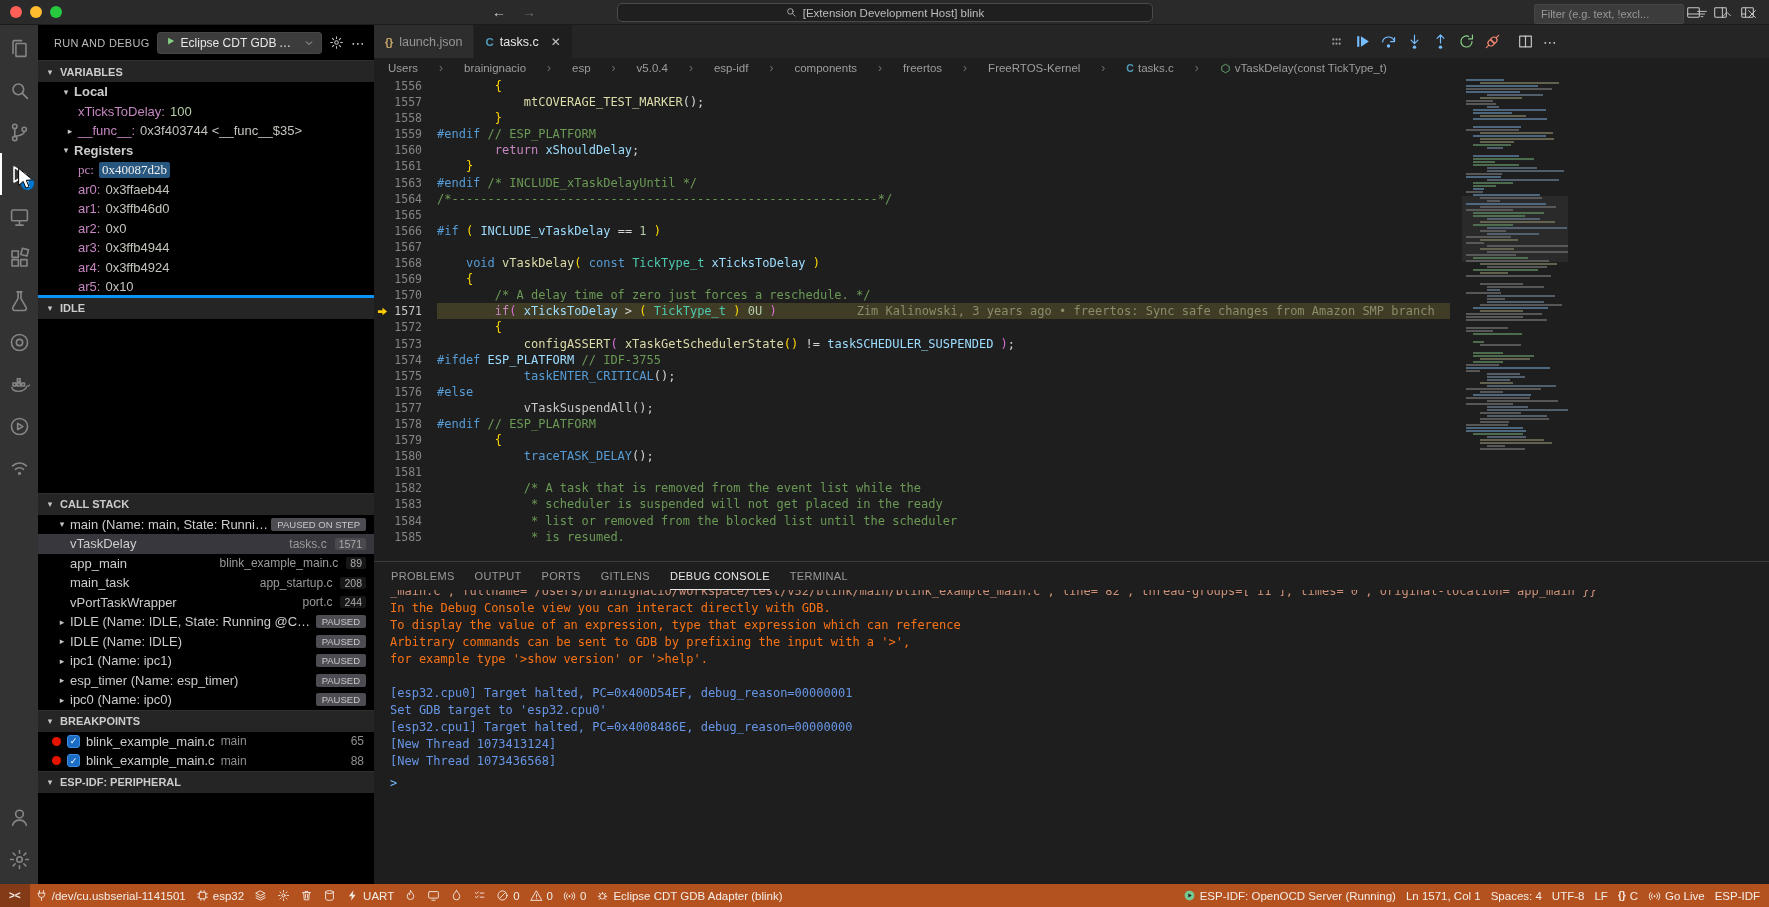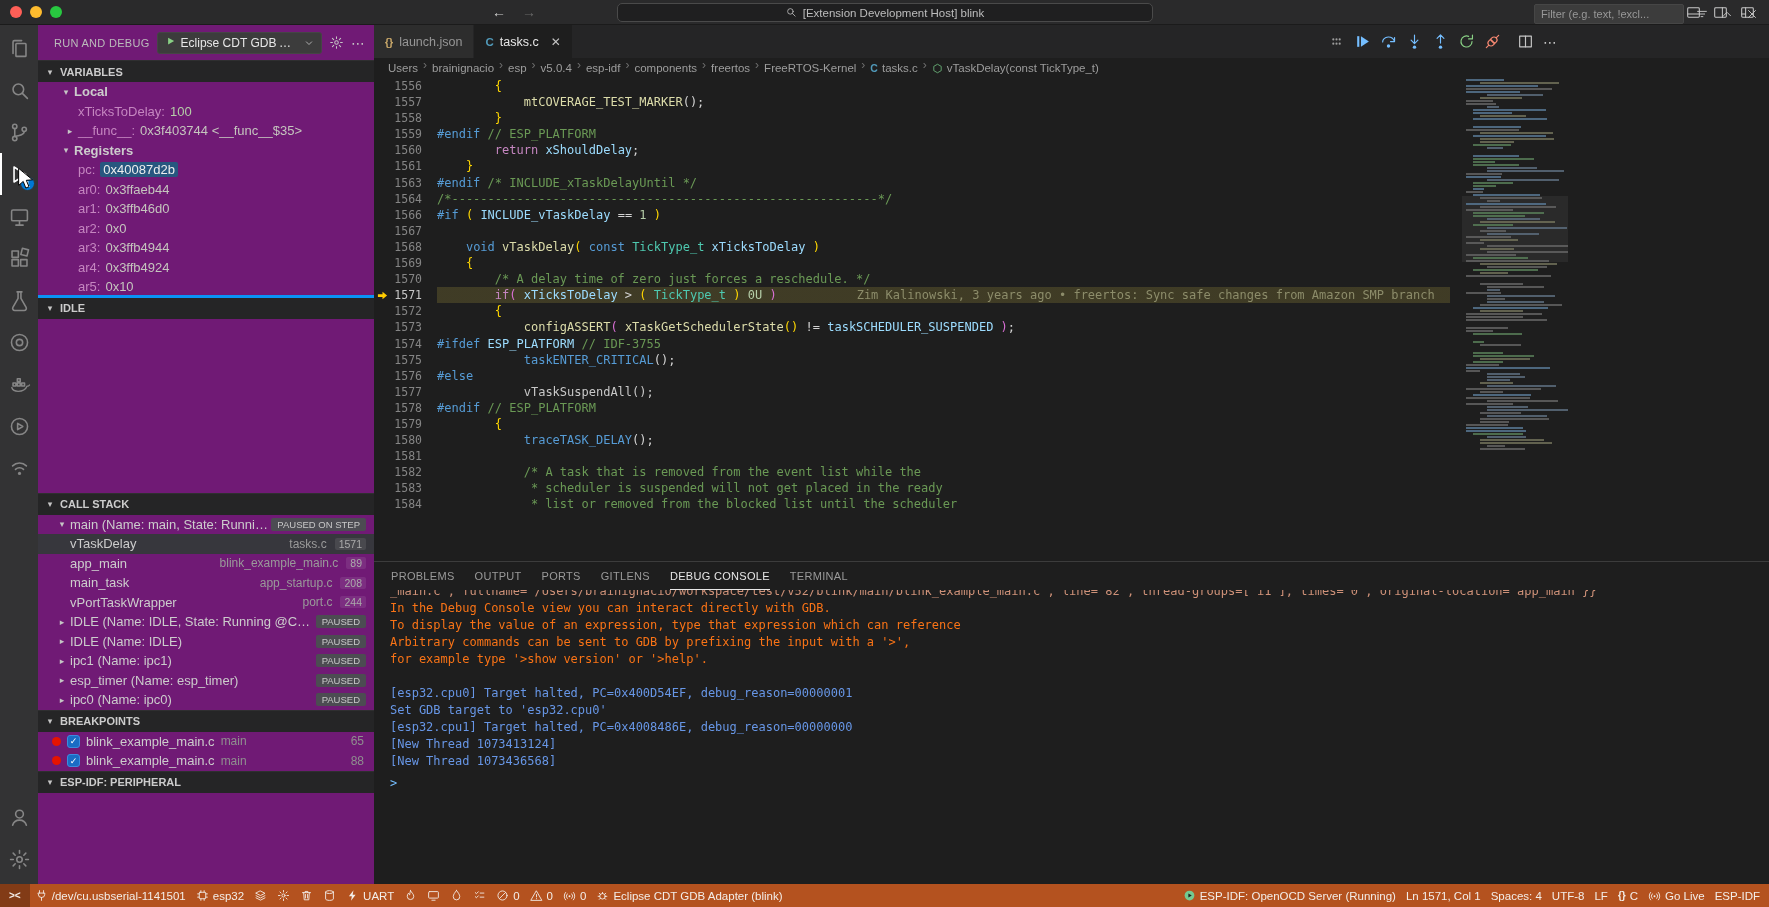--- a/index.html
+++ b/index.html
@@ -26,21 +26,21 @@
   
   .activitybar{flex:0 0 38px;width:38px;background:#333334;display:flex;flex-direction:column;align-items:center;padding-top:2px}
   .ab-item{width:38px;height:42px;display:flex;align-items:center;justify-content:center;position:relative;color:#868686}
   .ab-item.active{color:#fff;box-shadow:inset 2px 0 0 #fff}
   .ab-item svg{width:23px;height:23px}
   .ab-badge{position:absolute;right:3px;bottom:4px;min-width:15px;height:15px;border-radius:50%;background:#0078d4;color:#fff;font-size:9px;display:flex;align-items:center;justify-content:center;border:1px solid #333;font-weight:bold}
   .cursor-overlay{position:absolute;left:15px;top:14px}
   .ab-bottom{margin-top:auto;padding-bottom:4px;display:flex;flex-direction:column;align-items:center}
 
   
-  .sidebar{flex:0 0 336px;width:336px;background:#701a75;position:relative;overflow:hidden}
+  .sidebar{flex:0 0 336px;width:336px;background:#000000;position:relative;overflow:hidden}
   .side-head{height:35px;display:flex;align-items:center;padding:0 8px 0 16px;gap:7px}
   .side-title{font-size:11px;color:#bbb;letter-spacing:.3px;white-space:nowrap}
   .cfg{height:22px;background:#3c3c3c;border:1px solid #454545;border-radius:3px;display:flex;align-items:center;gap:5px;padding:0 6px;font-size:12px;color:#e7e7e7;min-width:0}
   .cfg-label{white-space:nowrap;overflow:hidden;text-overflow:ellipsis;max-width:132px}
   .cfg svg{width:12px;height:12px}
   .side-act{color:#c5c5c5;display:flex;align-items:center}
   .side-act svg{width:15px;height:15px}
   .side-more{color:#c5c5c5;font-size:14px;letter-spacing:1px}
   .sec-head{height:22px;display:flex;align-items:center;gap:2px;padding-left:4px;font-size:11px;font-weight:bold;color:#ccc;border-top:1px solid #2f2f30;background:#252526}
   .chev{width:16px;flex:0 0 16px;text-align:center;color:#c5c5c5;font-size:9px;font-weight:normal}
@@ -72,21 +72,21 @@
   .tabbar{flex:0 0 33px;height:33px;background:#252526;display:flex;align-items:stretch;position:relative}
   #tabs{display:flex}
   .tab{display:flex;align-items:center;gap:6px;padding:0 11px;font-size:12.5px;background:#2d2d2d;color:#969696;border-right:1px solid #252526}
   .tab.active{background:#1e1e1e;color:#e7e7e7}
   .ic-braces{color:#cdab6b;font-size:10.5px;font-weight:bold}
   .ic-c{color:#519aba;font-weight:bold;font-size:11.5px}
   .tab-close{margin-left:6px;color:#c5c5c5;font-size:12px}
   .dbg-toolbar{position:absolute;right:206px;top:3px;height:27px;display:flex;align-items:center;gap:9px;padding:0 6px}
   .dbg-toolbar span{display:flex}
   .dbg-toolbar svg{width:17px;height:17px}
-  .breadcrumbs{flex:0 0 20px;height:20px;display:flex;padding-left:14px;font-size:11.5px;color:#9d9d9d;gap:5px;white-space:nowrap;overflow:hidden}
+  .breadcrumbs{flex:0 0 20px;height:20px;display:flex;align-items:center;padding-left:14px;font-size:11.5px;color:#9d9d9d;gap:21px;white-space:nowrap;overflow:hidden}
   .bc-sep{color:#6d6d6d;font-size:12px}
   .bc-item{display:flex;align-items:center;gap:4px}
   .bc-c{color:#519aba;font-weight:bold;font-size:10.5px}
   .bc-hex{display:flex}
   .bc-hex svg{width:11px;height:11px}
 
   
   .code-area{flex:0 0 483px;height:483px;position:relative;overflow:hidden;font-family:"DejaVu Sans Mono","Liberation Mono",monospace;font-size:12px}
   .code-line{height:16.1px;line-height:16.1px;display:flex;white-space:pre;position:relative}
   .code-line.hl{background:linear-gradient(90deg,rgba(0,0,0,0) 0 63px,rgba(255,230,80,.15) 63px 1076px,rgba(0,0,0,0) 1076px)}
@@ -333,21 +333,21 @@
           </div>
           <div class="tree-row" style="padding-left: 24px;">
             <span class="chev">▸</span>
             <span class="vname">__func__:</span>
             <span class="vval">0x3f403744 &lt;__func__$35&gt;</span>
           </div>
           <div class="tree-row" style="padding-left: 20px;">
             <span class="chev">▾</span>
             <span class="scope-name">Registers</span>
           </div>
-          <div class="tree-row" style="padding-left: 40px;">
+          <div class="tree-row" style="padding-left: 40px; font-family: Liberation Serif, serif;">
             <span class="vname">pc:</span>
             <span class="vval changed">0x40087d2b</span>
           </div>
           <div class="tree-row" style="padding-left: 40px;">
             <span class="vname">ar0:</span>
             <span class="vval">0x3ffaeb44</span>
           </div>
           <div class="tree-row" style="padding-left: 40px;">
             <span class="vname">ar1:</span>
             <span class="vval">0x3ffb46d0</span>
@@ -577,20 +577,21 @@
       <div class="code-area">
         <div id="codelines">
             <div class="code-line"><span class="ln">1556</span><span class="lc"><span class="tk-b1">        {</span></span></div>
             <div class="code-line"><span class="ln">1557</span><span class="lc"><span class="tk-def">            </span><span class="tk-fn">mtCOVERAGE_TEST_MARKER</span><span class="tk-pun">();</span></span></div>
             <div class="code-line"><span class="ln">1558</span><span class="lc"><span class="tk-b1">        }</span></span></div>
             <div class="code-line"><span class="ln">1559</span><span class="lc"><span class="tk-dir">#endif </span><span class="tk-com">// ESP_PLATFORM</span></span></div>
             <div class="code-line"><span class="ln">1560</span><span class="lc"><span class="tk-def">        </span><span class="tk-kw">return</span><span class="tk-def"> </span><span class="tk-var">xShouldDelay</span><span class="tk-pun">;</span></span></div>
             <div class="code-line"><span class="ln">1561</span><span class="lc"><span class="tk-b1">    }</span></span></div>
             <div class="code-line"><span class="ln">1563</span><span class="lc"><span class="tk-dir">#endif </span><span class="tk-com">/* INCLUDE_xTaskDelayUntil */</span></span></div>
             <div class="code-line"><span class="ln">1564</span><span class="lc"><span class="tk-com">/*-----------------------------------------------------------*/</span></span></div>
+            <div class="code-line"><span class="ln">1565</span><span class="lc"></span></div>
             <div class="code-line"><span class="ln">1566</span><span class="lc"><span class="tk-dir">#if</span><span class="tk-def"> </span><span class="tk-b1">(</span><span class="tk-def"> </span><span class="tk-var">INCLUDE_vTaskDelay</span><span class="tk-def"> </span><span class="tk-pun">==</span><span class="tk-def"> </span><span class="tk-num">1</span><span class="tk-def"> </span><span class="tk-b1">)</span></span></div>
             <div class="code-line"><span class="ln">1567</span><span class="lc"></span></div>
             <div class="code-line"><span class="ln">1568</span><span class="lc"><span class="tk-def">    </span><span class="tk-dir">void</span><span class="tk-def"> </span><span class="tk-fn">vTaskDelay</span><span class="tk-b1">(</span><span class="tk-def"> </span><span class="tk-dir">const</span><span class="tk-def"> </span><span class="tk-typ">TickType_t</span><span class="tk-def"> </span><span class="tk-var">xTicksToDelay</span><span class="tk-def"> </span><span class="tk-b1">)</span></span></div>
             <div class="code-line"><span class="ln">1569</span><span class="lc"><span class="tk-b1">    {</span></span></div>
             <div class="code-line"><span class="ln">1570</span><span class="lc"><span class="tk-def">        </span><span class="tk-com">/* A delay time of zero just forces a reschedule. */</span></span></div>
             <div class="code-line hl"><span class="cur-arrow"><svg width="11" height="11" viewBox="0 0 12 12">
                   <path d="M1 4.5h5V1.8L11 6l-5 4.2V7.5H1z" fill="#ffcc00"></path>
                 </svg></span><span class="ln">1571</span><span class="lc"><span class="tk-def">        </span><span class="tk-kw">if</span><span class="tk-b2">(</span><span class="tk-def"> </span><span class="tk-var">xTicksToDelay</span><span class="tk-pun"> &gt; </span><span class="tk-b1">(</span><span class="tk-def"> </span><span class="tk-typ">TickType_t</span><span class="tk-def"> </span><span class="tk-b1">)</span><span class="tk-def"> </span><span class="tk-num">0U</span><span class="tk-def"> </span><span class="tk-b2">)</span><span class="blame">Zim Kalinowski, 3 years ago • freertos: Sync safe changes from Amazon SMP branch</span></span></div>
             <div class="code-line"><span class="ln">1572</span><span class="lc"><span class="tk-b1">        {</span></span></div>
             <div class="code-line"><span class="ln">1573</span><span class="lc"><span class="tk-def">            </span><span class="tk-fn">configASSERT</span><span class="tk-b2">(</span><span class="tk-def"> </span><span class="tk-fn">xTaskGetSchedulerState</span><span class="tk-b1">()</span><span class="tk-def"> </span><span class="tk-pun">!=</span><span class="tk-def"> </span><span class="tk-var">taskSCHEDULER_SUSPENDED</span><span class="tk-def"> </span><span class="tk-b2">)</span><span class="tk-pun">;</span></span></div>
@@ -598,20 +599,21 @@
             <div class="code-line"><span class="ln">1575</span><span class="lc"><span class="tk-def">            </span><span class="tk-mac">taskENTER_CRITICAL</span><span class="tk-pun">();</span></span></div>
             <div class="code-line"><span class="ln">1576</span><span class="lc"><span class="tk-dir">#else</span></span></div>
             <div class="code-line"><span class="ln">1577</span><span class="lc"><span class="tk-def">            </span><span class="tk-dim">vTaskSuspendAll</span><span class="tk-dim">();</span></span></div>
             <div class="code-line"><span class="ln">1578</span><span class="lc"><span class="tk-dir">#endif </span><span class="tk-com">// ESP_PLATFORM</span></span></div>
             <div class="code-line"><span class="ln">1579</span><span class="lc"><span class="tk-b1">        {</span></span></div>
             <div class="code-line"><span class="ln">1580</span><span class="lc"><span class="tk-def">            </span><span class="tk-mac">traceTASK_DELAY</span><span class="tk-pun">();</span></span></div>
             <div class="code-line"><span class="ln">1581</span><span class="lc"></span></div>
             <div class="code-line"><span class="ln">1582</span><span class="lc"><span class="tk-def">            </span><span class="tk-com">/* A task that is removed from the event list while the</span></span></div>
             <div class="code-line"><span class="ln">1583</span><span class="lc"><span class="tk-def">             </span><span class="tk-com">* scheduler is suspended will not get placed in the ready</span></span></div>
             <div class="code-line"><span class="ln">1584</span><span class="lc"><span class="tk-def">             </span><span class="tk-com">* list or removed from the blocked list until the scheduler</span></span></div>
+            <div class="code-line"><span class="ln">1585</span><span class="lc"><span class="tk-def">             </span><span class="tk-com">* is resumed.</span></span></div>
           </div>
         <div class="minimap" id="minimap">
             <div class="mm-slider"></div>
             <div style="height:2px;margin:1px 0 1px 4px;width:37.67697129969747px;background:#56748f;opacity:.85"></div>
             <div style="height:2px;margin:1px 0 1px 18px;width:78.76837418192736px;background:#6e6e58;opacity:.85"></div>
             <div style="height:2px;margin:1px 0 1px 4px;width:71.72504373684205px;background:#56748f;opacity:.85"></div>
             <div style="height:2px;margin:1px 0 1px 4px;width:86.05078045682603px;background:#616161;opacity:.85"></div>
             <div style="height:2px;margin:1px 0 1px 4px;width:54.067949621567095px;background:#56748f;opacity:.85"></div>
             <div style="height:2px;margin:1px 0 1px 25px;width:56.31763336532458px;background:#5b6b7b;opacity:.85"></div>
             <div style="height:2px;margin:1px 0 1px 18px;width:42.394355490523594px;background:#6e6e58;opacity:.85"></div>

